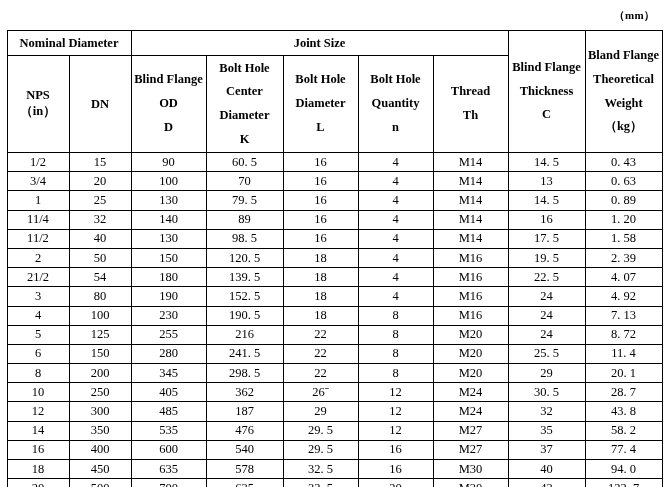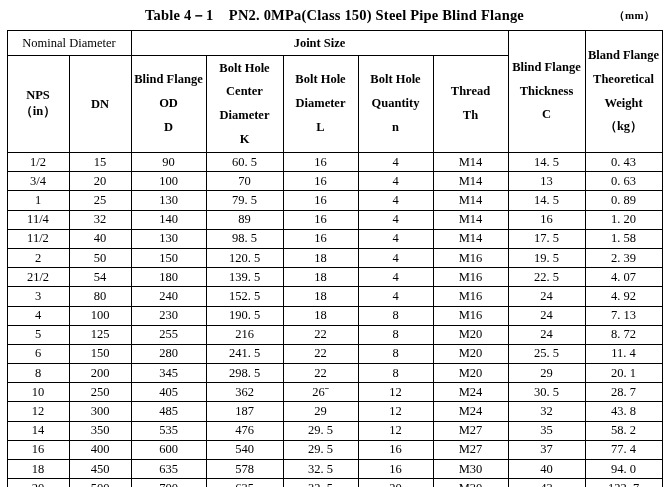--- a/index.html
+++ b/index.html
@@ -49,21 +49,21 @@
   }
   table.flange th, table.flange td {
     border: 1px solid #000;
     text-align: center;
     vertical-align: middle;
     font-size: 12.5px;
     padding: 0;
   }
   
   .hdr-nominal {
-    font-weight: normal;
+    font-weight: bold;
     font-size: 13px;
     height: 24px;
   }
   .hdr-joint {
     font-weight: bold;
     font-size: 13px;
     height: 24px;
   }
   .hdr-tall {
     font-weight: bold;
@@ -92,21 +92,20 @@
     text-align: left;
     padding-left: 6px;
   }
 </style>
 </head>
 <body>
 
 <div class="page">
 
   <div class="title-bar">
-    <span class="title-text">Table 4－1    PN2. 0MPa(Class 150) Steel Pipe Blind Flange</span>
     <span class="unit-note">（mm）</span>
   </div>
 
   <table class="flange">
     <colgroup>
       <col style="width:62px">
       <col style="width:62px">
       <col style="width:75px">
       <col style="width:77px">
       <col style="width:75px">
@@ -238,21 +237,21 @@
           <td>139. 5</td>
           <td>18</td>
           <td>4</td>
           <td>M16</td>
           <td>22. 5</td>
           <td>4. 07</td>
         </tr>
         <tr class="data-row">
           <td class="cell-left">3</td>
           <td>80</td>
-          <td>240</td>
+          <td>190</td>
           <td>152. 5</td>
           <td>18</td>
           <td>4</td>
           <td>M16</td>
           <td>24</td>
           <td>4. 92</td>
         </tr>
         <tr class="data-row">
           <td class="cell-left">4</td>
           <td>100</td>

